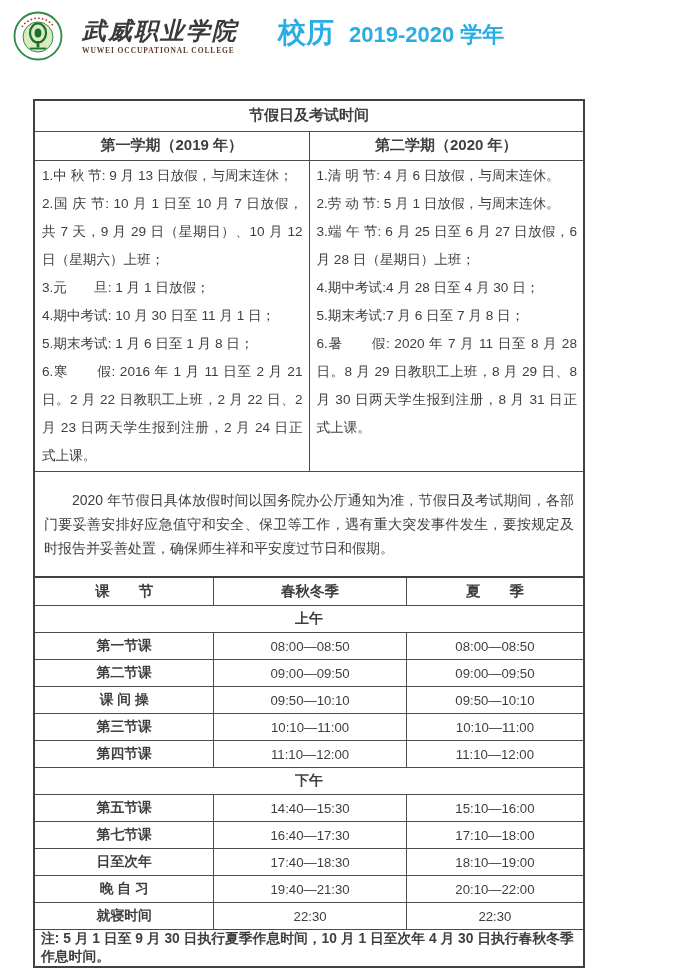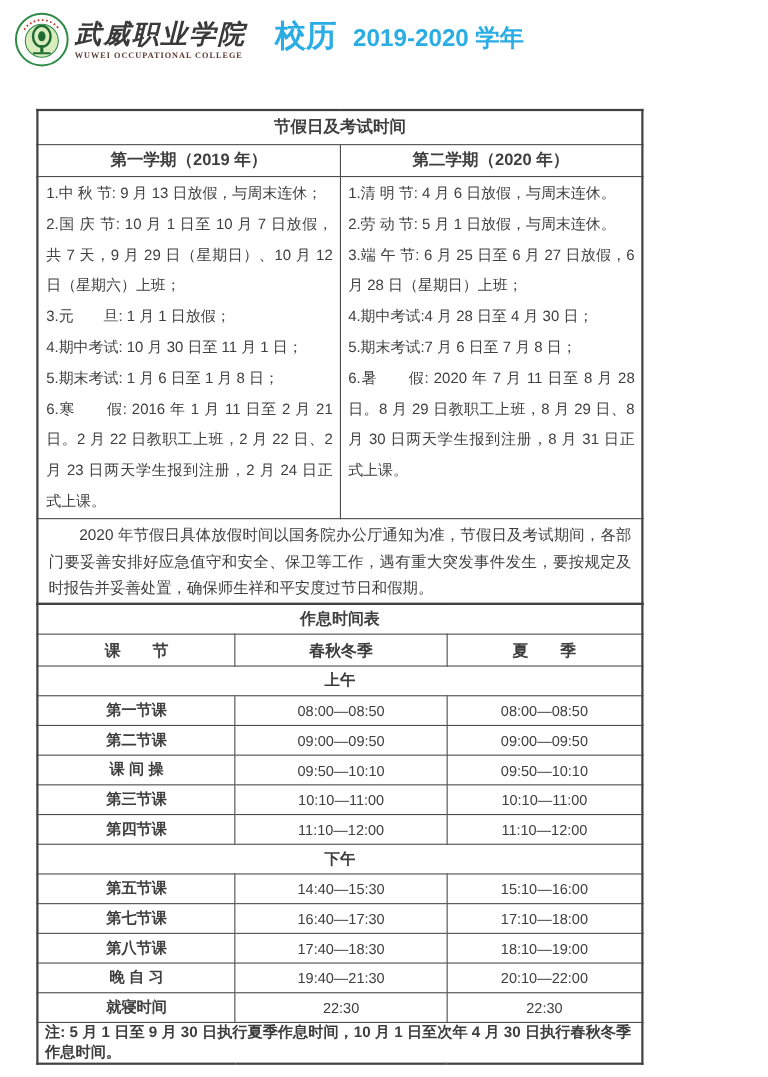--- a/index.html
+++ b/index.html
@@ -3,21 +3,21 @@
 <meta charset="utf-8">
 <style>
   :root { --accent:#2aade4; --ink:#3e3e3e; --line:#4c4c4c; }
   * { box-sizing:border-box; }
   html,body { margin:0; padding:0; }
   body {
     width:698px; height:979px; background:#ffffff; overflow:hidden;
     font-family:"Liberation Sans","DejaVu Sans",sans-serif; color:var(--ink);
   }
   
-  .hdr { display:flex; align-items:center; padding:8px 0 0 13px; height:64px; }
+  .hdr { display:flex; align-items:center; padding:8px 0 0 13px; height:64px;gap:14px; }
   .logo { width:50px; height:50px; flex:0 0 auto; }
   .college { margin-left:5px; }
   .college .cn {
     font-family:"DejaVu Serif","Liberation Serif",serif; font-weight:bold; font-style:italic;
     font-size:24px; color:#3a3a3a; letter-spacing:2px; line-height:26px;
   }
   .college .en {
     font-family:"Liberation Serif","DejaVu Serif",serif; font-weight:bold;
     font-size:7.5px; color:#5d3a30; letter-spacing:0.9px; margin-top:2px;
   }
@@ -29,21 +29,21 @@
     border-collapse:collapse; table-layout:fixed;
     width:552px; margin-left:33px; border:2px solid #414141;
   }
   .tbl th, .tbl td { border:1px solid var(--line); padding:0; }
   .holiday { margin-top:35px; }
   .cap  { height:31px; font-size:15px; font-weight:bold; text-align:center; }
   .sem  { height:29px; font-size:15px; font-weight:bold; text-align:center; }
   td.list { vertical-align:top; padding:1px 6px 1px 7px; }
   td.list p { margin:0; font-size:13.6px; line-height:28px; text-align:justify; }
   td.note {
-    padding:2px 9px; font-size:14px; line-height:24px;
+    padding:16px 9px; font-size:14px; line-height:24px;
     text-align:justify; text-indent:2em; height:72px;
   }
   .sched { margin-top:-2px; }
   .sched .cap  { height:28px; font-size:14.5px; }
   .sched th.colh { height:29px; font-size:14.5px; font-weight:bold; text-align:center; }
   .sched td.sec  { height:27px; font-size:14px; font-weight:bold; text-align:center; }
   .sched tr.r td { height:27px; text-align:center; }
   .sched td.period { font-size:13.8px; font-weight:bold; }
   .sched td.time   { font-size:13.2px; font-weight:normal; }
   .sched td.note2  { height:30px; font-size:13.8px; font-weight:bold; text-align:left; padding:0 4px 0 6px; }
@@ -112,23 +112,20 @@
   </table>
 
   <table class="tbl sched">
     <colgroup>
         <col style="width:32.7%">
         <col style="width:35%">
         <col style="width:32.3%">
       </colgroup>
     <tbody>
       <tr>
-        <td class="cap" colspan="3">作息时间表</td>
-      </tr>
-      <tr>
         <th class="colh">课　　节</th>
         <th class="colh">春秋冬季</th>
         <th class="colh">夏　　季</th>
       </tr>
       <tr>
         <td class="sec" colspan="3">上午</td>
       </tr>
       <tr class="r">
         <td class="period">第一节课</td>
         <td class="time">08:00—08:50</td>
@@ -161,21 +158,21 @@
         <td class="period">第五节课</td>
         <td class="time">14:40—15:30</td>
         <td class="time">15:10—16:00</td>
       </tr>
       <tr class="r">
         <td class="period">第七节课</td>
         <td class="time">16:40—17:30</td>
         <td class="time">17:10—18:00</td>
       </tr>
       <tr class="r">
-        <td class="period">第八节课</td>
+        <td class="period">日至次年</td>
         <td class="time">17:40—18:30</td>
         <td class="time">18:10—19:00</td>
       </tr>
       <tr class="r">
         <td class="period">晚 自 习</td>
         <td class="time">19:40—21:30</td>
         <td class="time">20:10—22:00</td>
       </tr>
       <tr class="r">
         <td class="period">就寝时间</td>

